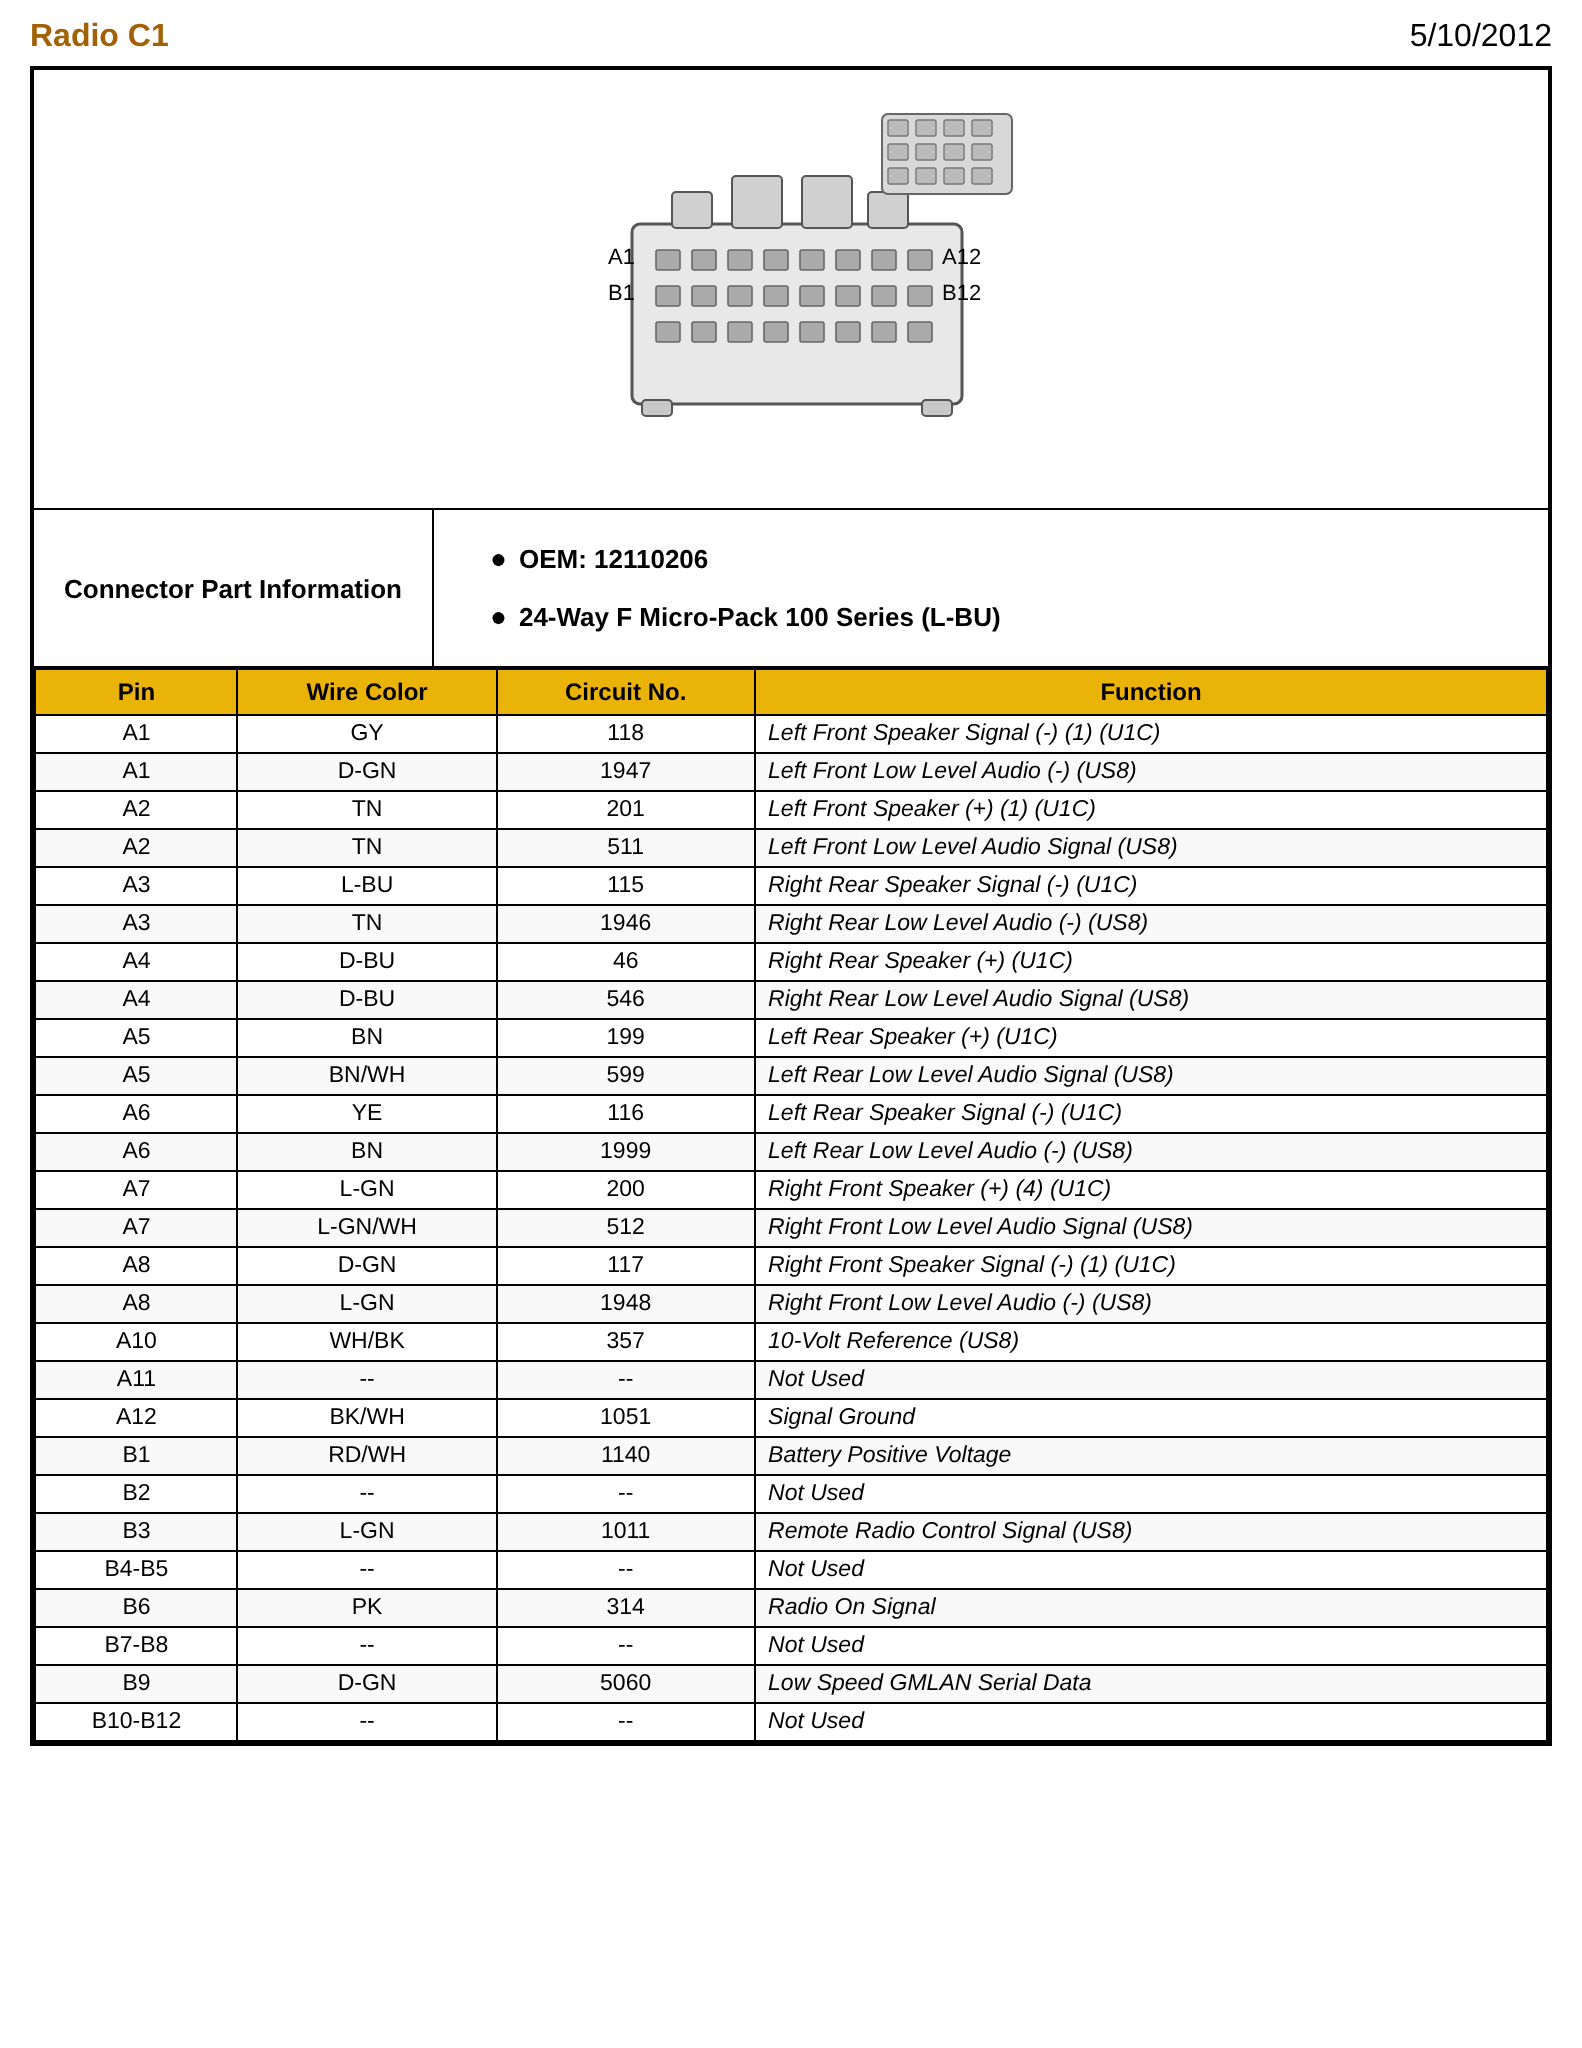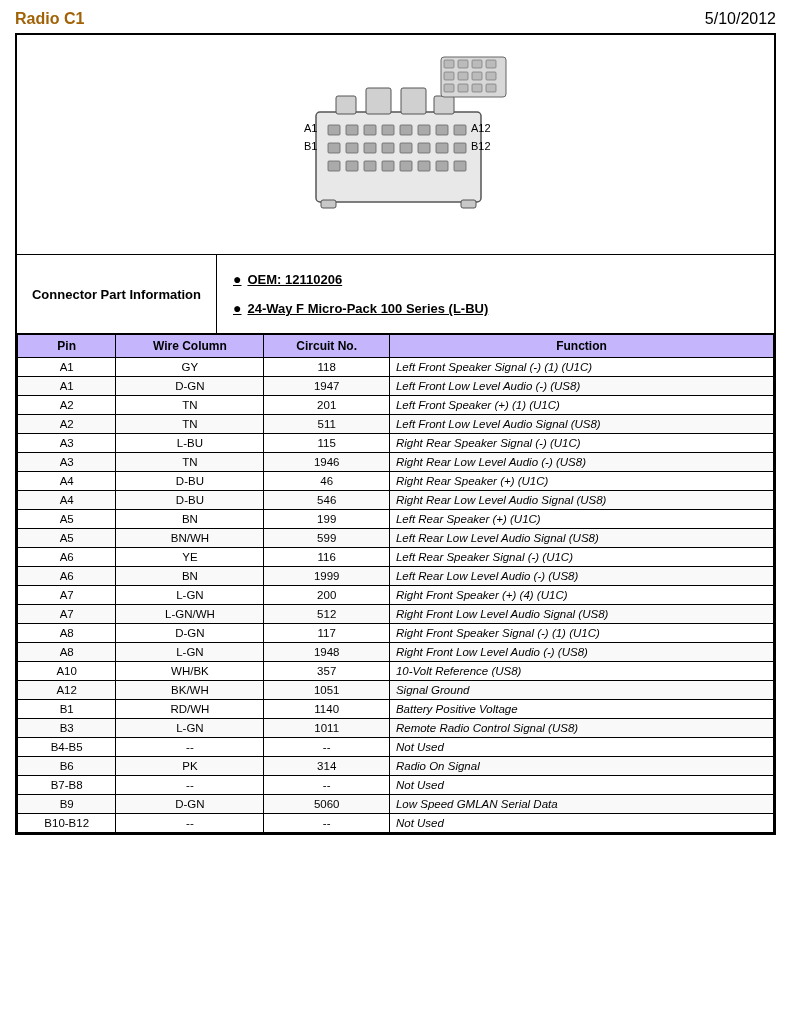--- a/index.html
+++ b/index.html
@@ -55,36 +55,35 @@
       font-size: 13px;
       text-align: right;
     }
     .info-right {
       flex: 1;
       padding: 8px 12px;
       font-size: 13px;
       line-height: 1.8;
     }
     .info-right p {
-      margin: 4px 4px;
-      text-decoration: underline;
+      margin: 4px 16px;
     }
     .bullet {
       font-size: 14px;
       margin-right: 6px;
     }
     table {
       width: 100%;
       border-collapse: collapse;
     }
     th {
       border: 1px solid #000;
       padding: 4px 6px;
       text-align: center;
-      background: #c4b5fd;
+      background: #eab308;
       font-size: 12px;
       font-weight: bold;
     }
     td {
       border: 1px solid #000;
       padding: 3px 6px;
       text-align: center;
       font-size: 11.5px;
     }
     td.function {
@@ -175,21 +174,21 @@
     <div class="info-right">
       <p><span class="bullet">●</span><strong>OEM: 12110206</strong></p>
       <p><span class="bullet">●</span><strong>24-Way F Micro-Pack 100 Series (L-BU)</strong></p>
     </div>
   </div>
 
   <table>
     <thead>
       <tr>
         <th>Pin</th>
-        <th>Wire Column</th>
+        <th>Wire Color</th>
         <th>Circuit No.</th>
         <th>Function</th>
       </tr>
     </thead>
     <tbody id="table-body">
     <tr>
           <td>A1</td>
           <td>GY</td>
           <td>118</td>
           <td class="function">Left Front Speaker Signal (-) (1) (U1C)</td>
@@ -284,32 +283,44 @@
           <td>1948</td>
           <td class="function">Right Front Low Level Audio (-) (US8)</td>
         </tr>
         <tr>
           <td>A10</td>
           <td>WH/BK</td>
           <td>357</td>
           <td class="function">10-Volt Reference (US8)</td>
         </tr>
         <tr>
+          <td>A11</td>
+          <td>--</td>
+          <td>--</td>
+          <td class="function">Not Used</td>
+        </tr>
+        <tr>
           <td>A12</td>
           <td>BK/WH</td>
           <td>1051</td>
           <td class="function">Signal Ground</td>
         </tr>
         <tr>
           <td>B1</td>
           <td>RD/WH</td>
           <td>1140</td>
           <td class="function">Battery Positive Voltage</td>
         </tr>
         <tr>
+          <td>B2</td>
+          <td>--</td>
+          <td>--</td>
+          <td class="function">Not Used</td>
+        </tr>
+        <tr>
           <td>B3</td>
           <td>L-GN</td>
           <td>1011</td>
           <td class="function">Remote Radio Control Signal (US8)</td>
         </tr>
         <tr>
           <td>B4-B5</td>
           <td>--</td>
           <td>--</td>
           <td class="function">Not Used</td>

